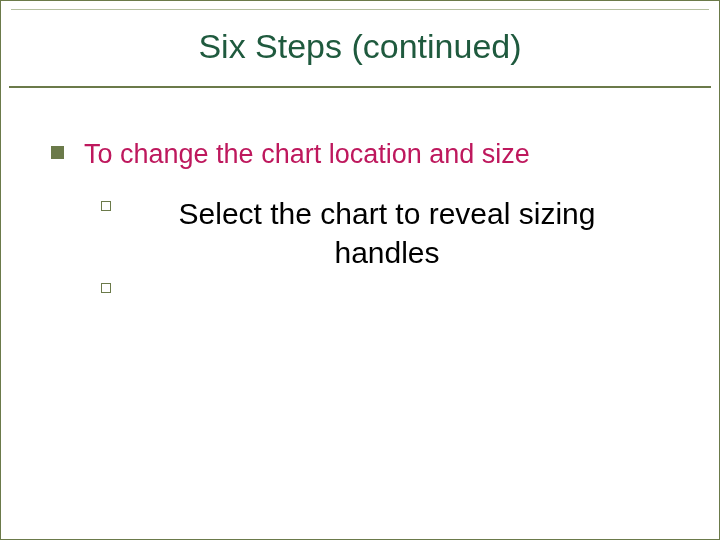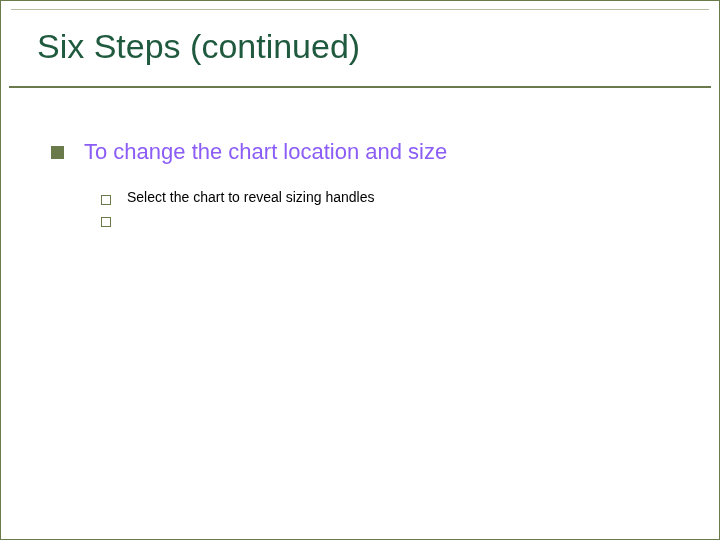--- a/index.html
+++ b/index.html
@@ -1,18 +1,19 @@
 <!DOCTYPE html>
 <html><head>
   <meta charset="utf-8">
   <style>
     * {
       margin: 0;
       padding: 0;
       box-sizing: border-box;
+      text-align: center;
     }
     body {
       width: 720px;
       height: 540px;
       background: #ffffff;
       font-family: Arial, sans-serif;
       position: relative;
       overflow: hidden;
     }
     .slide {
@@ -61,42 +62,42 @@
     }
     .bullet-square {
       width: 13px;
       height: 13px;
       background: #6b7a4a;
       margin-right: 20px;
       margin-top: 8px;
       flex-shrink: 0;
     }
     .level1-text {
-      font-size: 22px;
-      color: #8b5cf6;
+      font-size: 27px;
+      color: #be185d;
       line-height: 1.25;
     }
     .sub-items {
       margin-left: 50px;
     }
     .level2 {
       display: flex;
       align-items: flex-start;
       margin-bottom: 4px;
     }
     .bullet-hollow {
       width: 10px;
       height: 10px;
       border: 1.6px solid #6b7a4a;
       margin-right: 16px;
       margin-top: 7px;
       flex-shrink: 0;
     }
     .level2-text {
-      font-size: 14px;
+      font-size: 30px;
       color: #000000;
       line-height: 1.3;
       max-width: 520px;
     }
   </style>
 </head>
 <body>
 
 <div class="slide">
   <div class="title-top-rule"></div>

